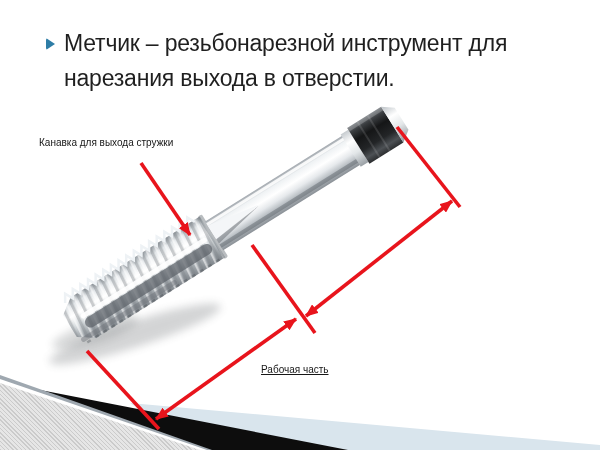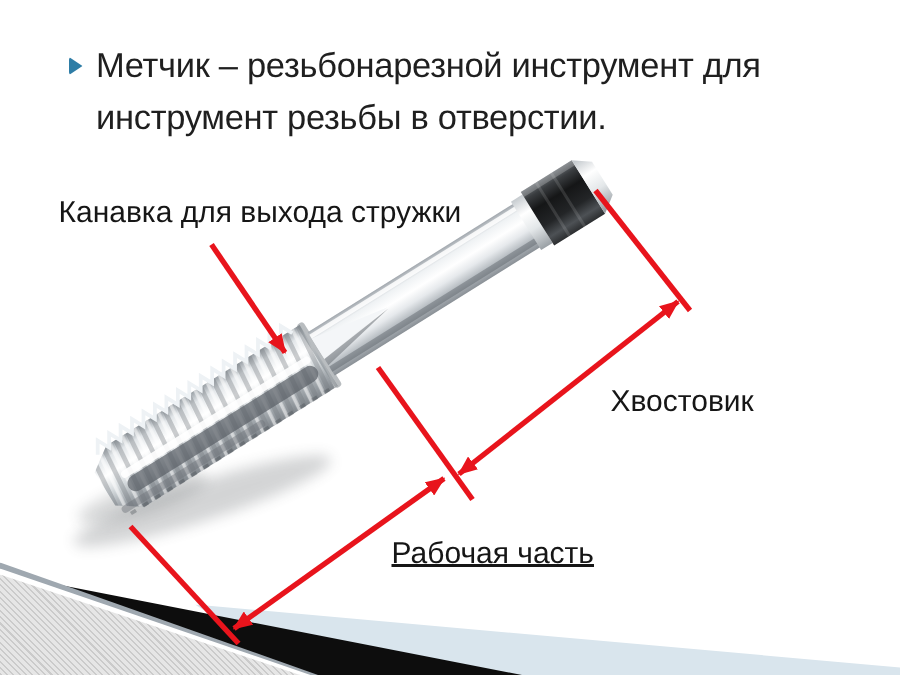--- a/index.html
+++ b/index.html
@@ -9,21 +9,21 @@
     margin:0 auto;
   }
   
   .title-block{position:absolute;left:64px;top:26px;width:505px;
     font-size:23px;line-height:35px;color:#1f1f1f;letter-spacing:-0.2px;}
   .title-line{white-space:nowrap;}
   .bullet{position:absolute;left:46px;top:38px;width:0;height:0;
     border-left:9px solid #2e7da6;border-top:6px solid transparent;
     border-bottom:6px solid transparent;border-radius:2px;}
   
-  .fig-label{position:absolute;color:#161616;font-size:20px;line-height:19px;white-space:nowrap;}
+  .fig-label{position:absolute;color:#161616;font-size:10px;line-height:19px;white-space:nowrap;}
   .lbl-flute{left:39px;top:133px;}
   .lbl-shank{left:407px;top:259px;}
   .lbl-work{left:261px;top:360px;text-decoration:underline;}
   
   .decor{position:absolute;inset:0;pointer-events:none;}
   .decor div{position:absolute;inset:0;}
   .band-blue{background:#d9e5ed;
     clip-path:polygon(130px 403px,600px 445px,600px 450px,203px 450px);}
   .band-black{background:#0d0d0d;
     clip-path:polygon(30px 388px,348px 450px,205px 450px);}
@@ -135,20 +135,19 @@
       <line x1="452" y1="201" x2="306" y2="316" marker-start="url(#ah)" marker-end="url(#ah)"></line>
       <line x1="252" y1="245" x2="315" y2="333"></line>
       <line x1="296" y1="319" x2="156" y2="419" marker-start="url(#ah)" marker-end="url(#ah)"></line>
       <line x1="87" y1="351" x2="159" y2="429"></line>
     </g>
   </svg>
 
   <div class="bullet"></div>
   <div class="title-block">
     <div class="title-line">Метчик – резьбонарезной инструмент для</div>
-    <div class="title-line">инструмент резьбы в отверстии.</div>
+    <div class="title-line">нарезания выхода в отверстии.</div>
   </div>
 
   <div class="fig-label lbl-flute">Канавка для выхода стружки</div>
-  <div class="fig-label lbl-shank">Хвостовик</div>
   <div class="fig-label lbl-work">Рабочая часть</div>
 
 </div>
 
 </body></html>

